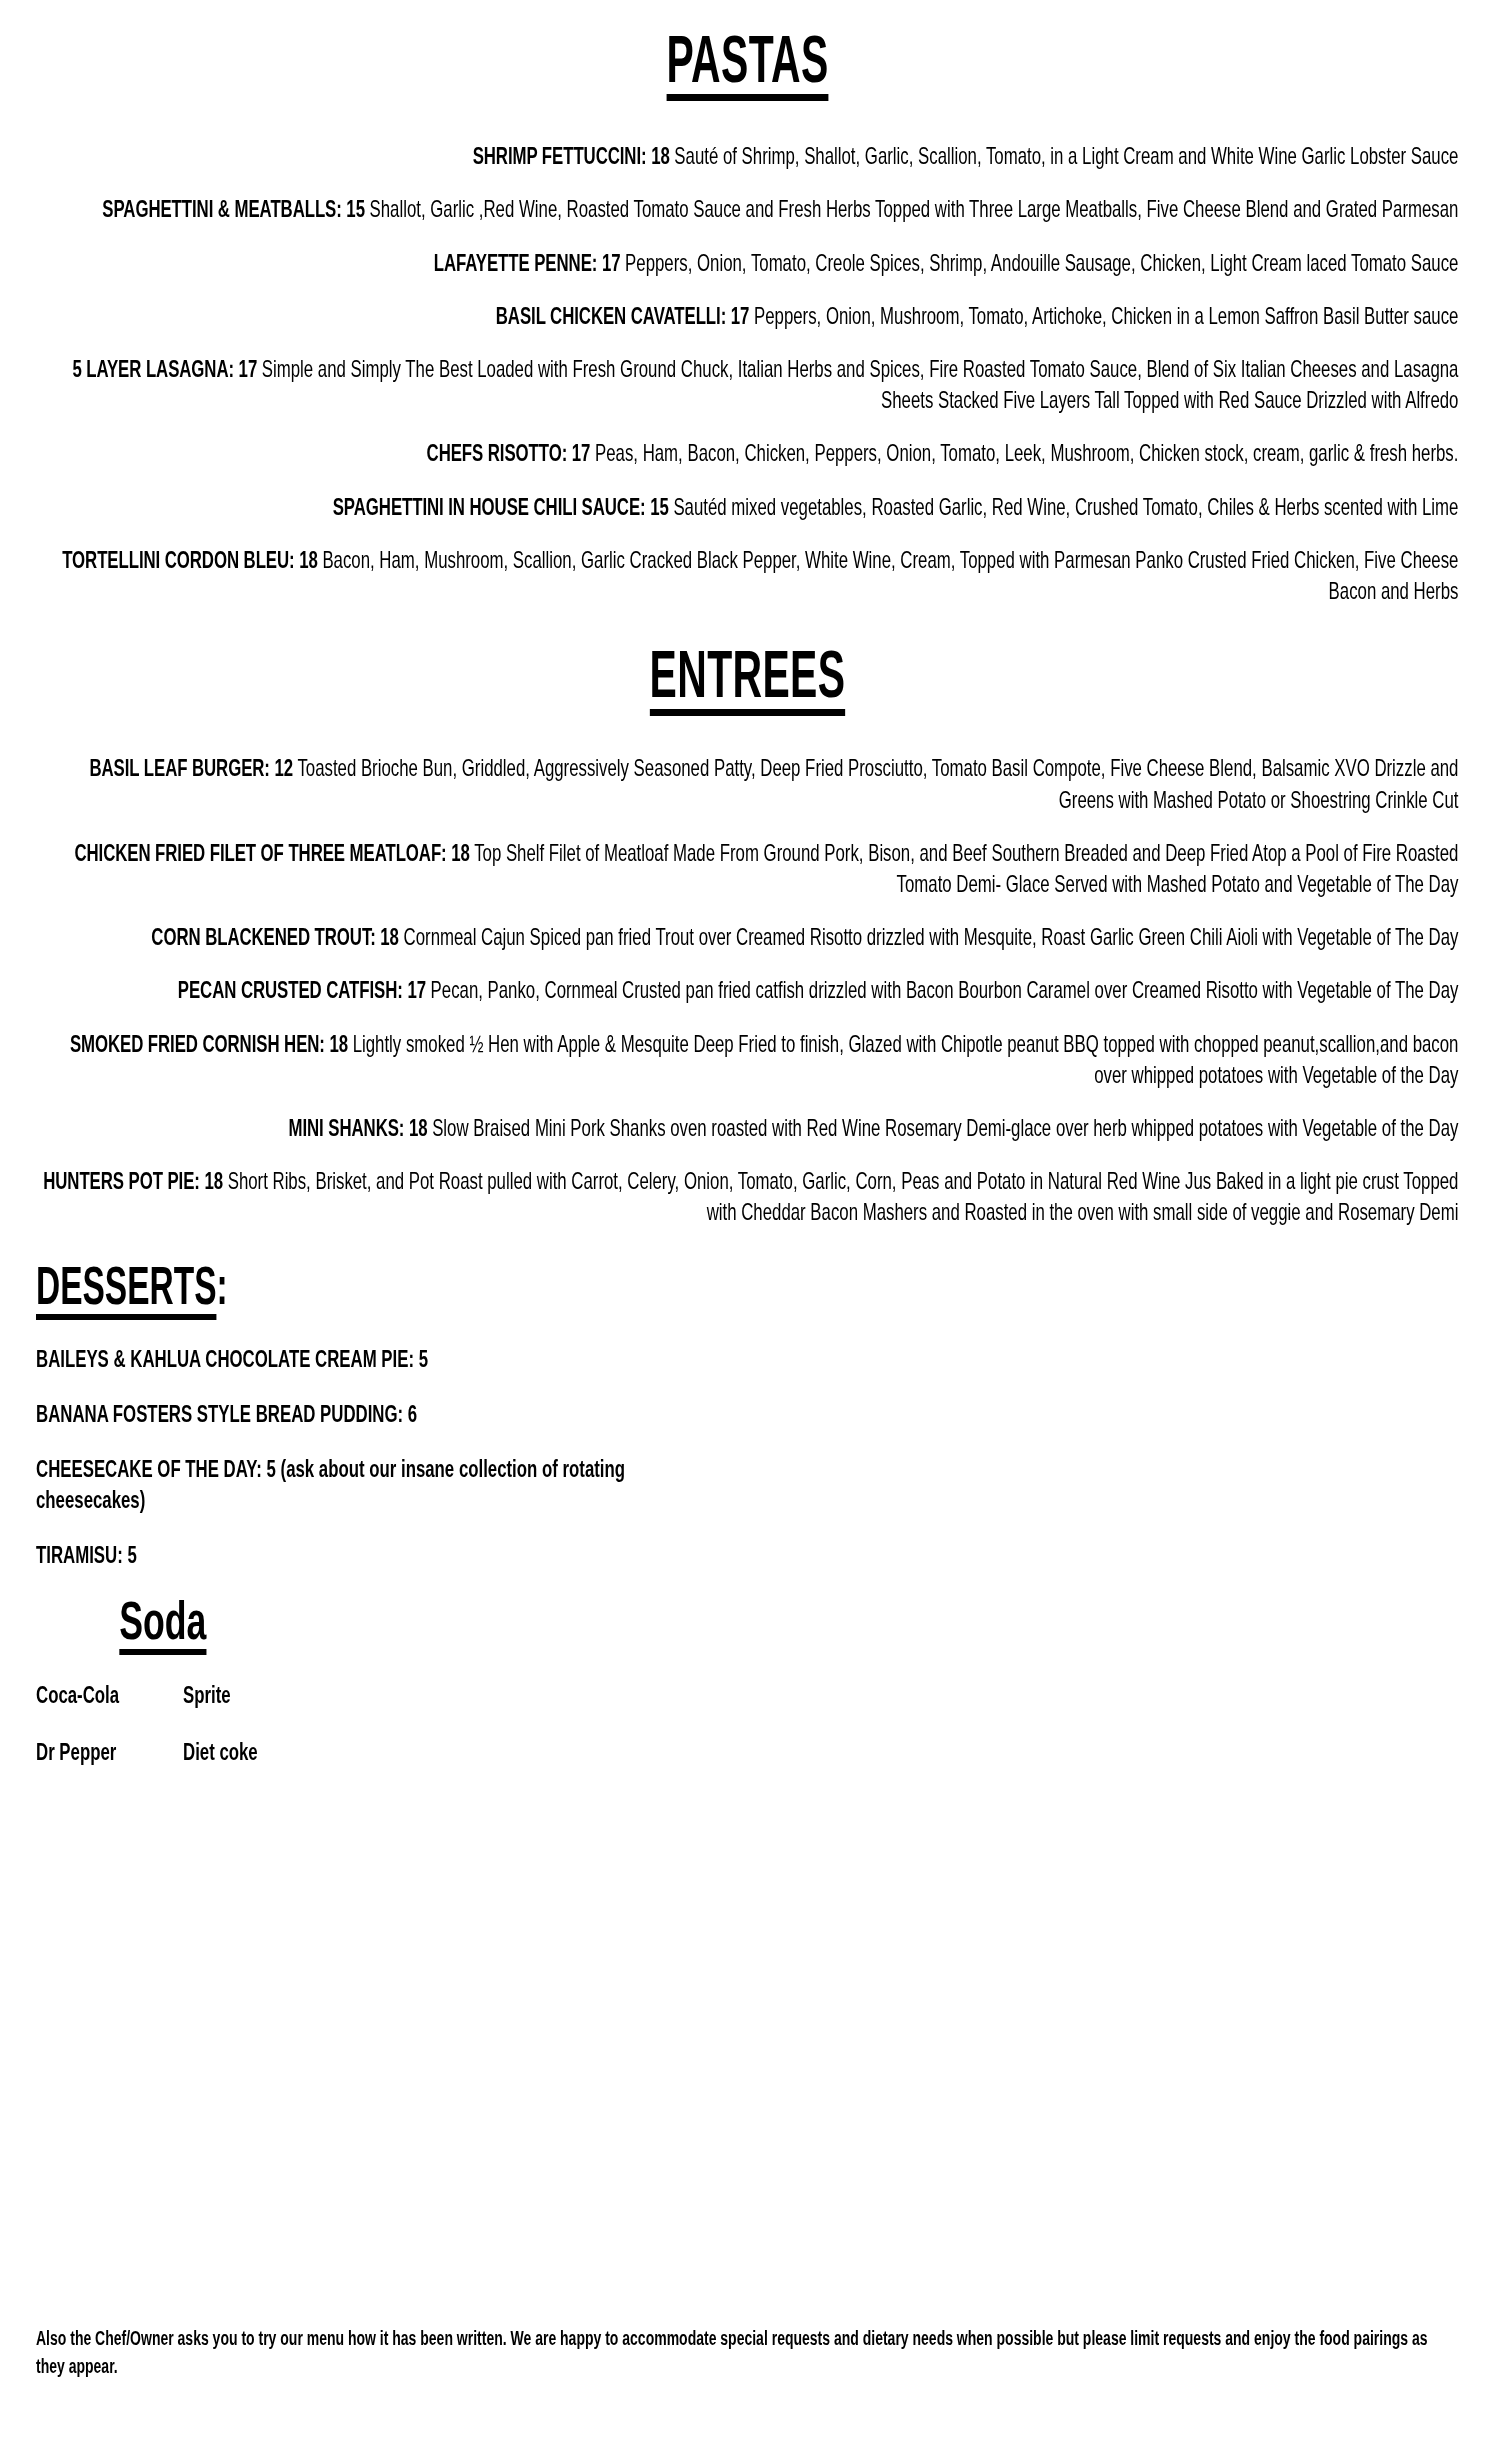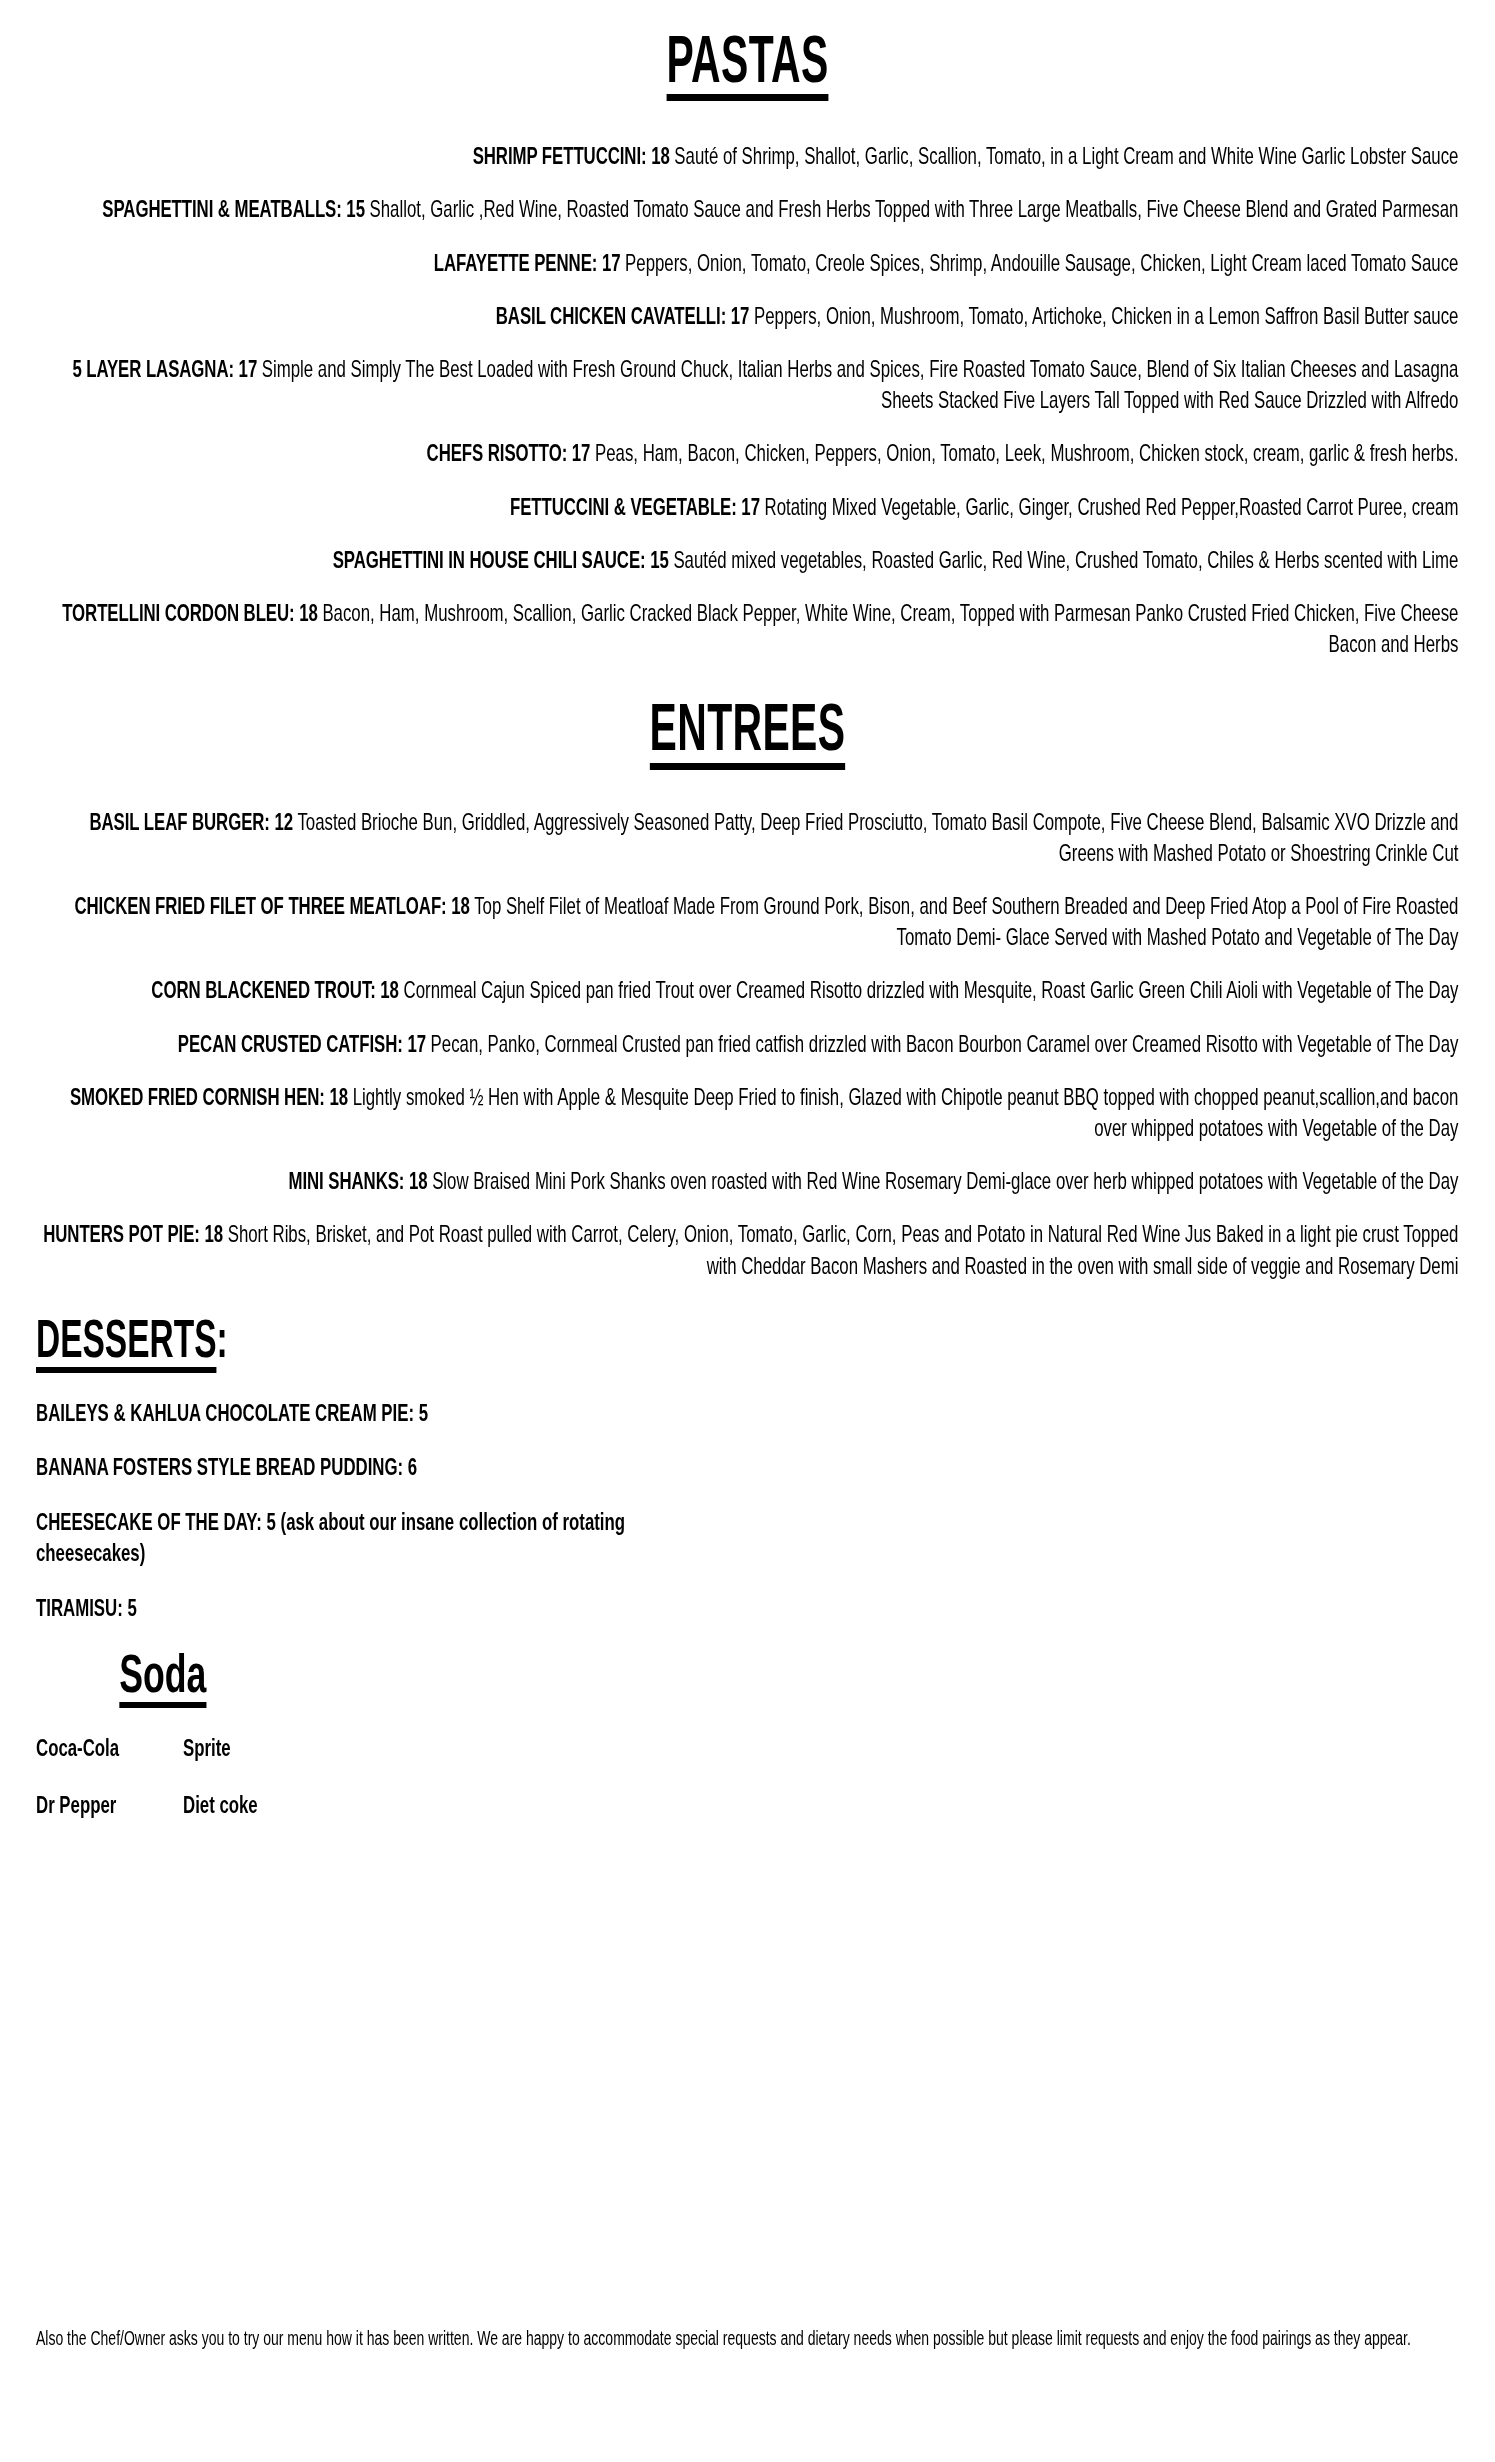--- a/index.html
+++ b/index.html
@@ -134,21 +134,21 @@
   }
   .soda-cell { white-space: nowrap; }
   .soda-cell .squeeze { transform: scaleX(0.70); }
 
   
   .footer-note {
     position: absolute;
     left: 36px;
     right: 36px;
     top: 2298px;
-    font-weight: 400;
+    font-weight: 700;
     font-size: 20px;
     line-height: 1.42;
   }
   .footer-note .item-inner { width: 142.8%; }
 </style>
 </head>
 <body>
 
 <div class="page">
 
@@ -177,23 +177,20 @@
 
 
     <div class="item">
       <span class="squeeze item-inner"><span class="name">5 LAYER LASAGNA: 17</span> <span class="desc">Simple and Simply The Best Loaded with Fresh Ground Chuck, Italian Herbs and Spices, Fire Roasted Tomato Sauce,   Blend of Six Italian Cheeses and Lasagna Sheets Stacked Five Layers Tall Topped with Red Sauce Drizzled with Alfredo</span></span>
     </div>
 
     <div class="item">
       <span class="squeeze item-inner"><span class="name">CHEFS RISOTTO: 17</span> <span class="desc">Peas, Ham, Bacon, Chicken, Peppers, Onion, Tomato, Leek, Mushroom, Chicken stock, cream, garlic &amp; fresh herbs.</span></span>
     </div>
 
-    <div class="item">
-      <span class="squeeze item-inner"><span class="name">FETTUCCINI &amp; VEGETABLE: 17</span> <span class="desc">Rotating Mixed Vegetable, Garlic, Ginger, Crushed Red Pepper,Roasted Carrot Puree, cream</span></span>
-    </div>
 
     <div class="item">
       <span class="squeeze item-inner"><span class="name">SPAGHETTINI IN HOUSE CHILI SAUCE: 15</span> <span class="desc">Sautéd mixed vegetables, Roasted Garlic, Red Wine, Crushed Tomato, Chiles &amp; Herbs scented with Lime</span></span>
     </div>
 
     <div class="item">
       <span class="squeeze item-inner"><span class="name">TORTELLINI CORDON BLEU: 18</span> <span class="desc">Bacon, Ham, Mushroom, Scallion, Garlic Cracked Black Pepper, White Wine, Cream, Topped with Parmesan Panko Crusted Fried Chicken, Five Cheese  Bacon and Herbs</span></span>
     </div>
 
   </div>

